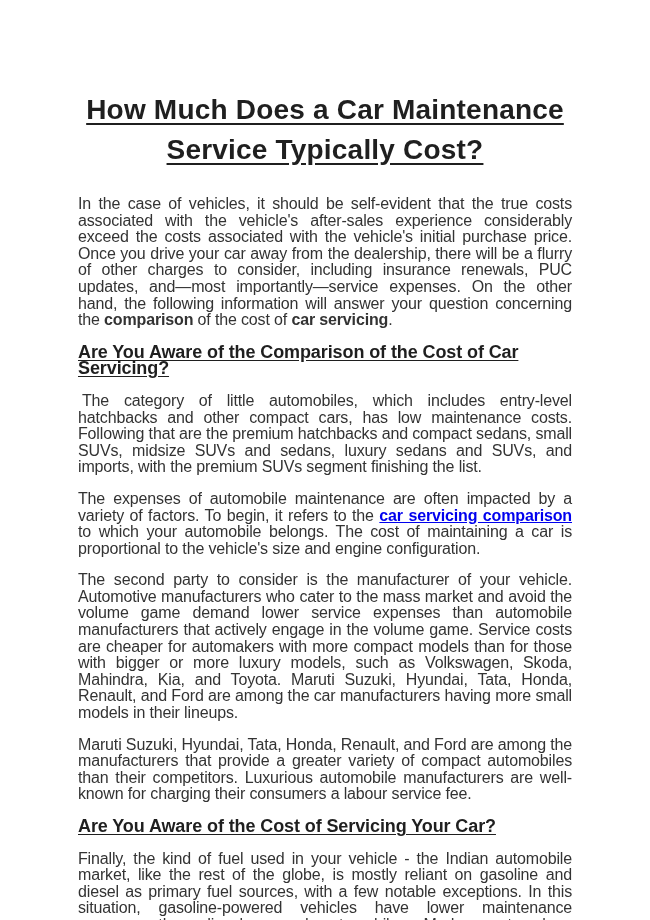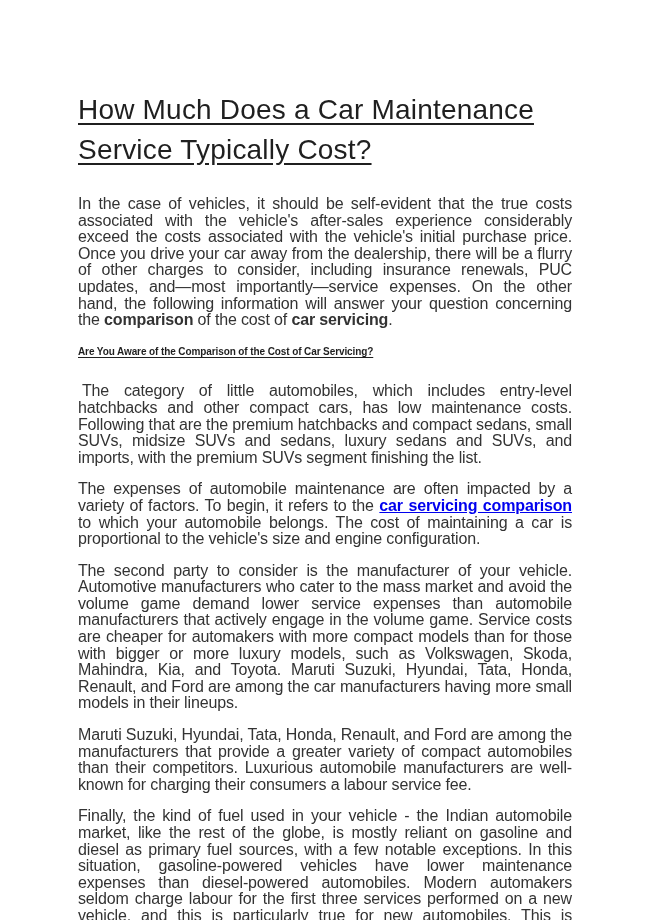--- a/index.html
+++ b/index.html
@@ -14,46 +14,46 @@
     margin:0 auto;
     background:var(--bg);
     box-sizing:border-box;
     padding:90px 78px 30px 78px;
     font-family:"Liberation Sans","DejaVu Sans",sans-serif;
     color:var(--text);
     overflow:hidden;
   }
   .doc-title{
     font-size:28px;
-    font-weight:400;
+    font-weight:700;
     line-height:40px;
-    text-align:left;
+    text-align:center;
     text-decoration:underline;
     text-underline-offset:4px;
     color:var(--title);
     margin:0 0 26px 0;
     letter-spacing:0.2px;
   }
   .para{
     font-size:16px;
     line-height:16.6px;
     letter-spacing:-0.15px;
     text-align:justify;
     margin:0 0 15px 0;
   }
   .para b{font-weight:700;}
   .indent-first{text-indent:4px;}
   .section-heading{
-    font-size:10px;
+    font-size:18px;
     font-weight:700;
     line-height:16.6px;
     text-decoration:underline;
     text-underline-offset:2px;
     color:var(--title);
-    margin:0 0 23px 0;
+    margin:0 0 16px 0;
     letter-spacing:-0.1px;
   }
   .doc-link{
     color:var(--link);
     font-weight:700;
     text-decoration:underline;
     cursor:pointer;
   }
 </style>
 </head>
@@ -68,16 +68,17 @@
   <h2 class="section-heading">Are You Aware of the Comparison of the Cost of Car Servicing?</h2>
 
   <p class="para indent-first">The category of little automobiles, which includes entry-level hatchbacks and other compact cars, has low maintenance costs. Following that are the premium hatchbacks and compact sedans, small SUVs, midsize SUVs and sedans, luxury sedans and SUVs, and imports, with the premium SUVs segment finishing the list.</p>
 
   <p class="para">The expenses of automobile maintenance are often impacted by a variety of factors. To begin, it refers to the <a class="doc-link" href="#">car servicing comparison</a> to which your automobile belongs. The cost of maintaining a car is proportional to the vehicle's size and engine configuration.</p>
 
   <p class="para">The second party to consider is the manufacturer of your vehicle. Automotive manufacturers who cater to the mass market and avoid the volume game demand lower service expenses than automobile manufacturers that actively engage in the volume game. Service costs are cheaper for automakers with more compact models than for those with bigger or more luxury models, such as Volkswagen, Skoda, Mahindra, Kia, and Toyota. Maruti Suzuki, Hyundai, Tata, Honda, Renault, and Ford are among the car manufacturers having more small models in their lineups.</p>
 
   <p class="para">Maruti Suzuki, Hyundai, Tata, Honda, Renault, and Ford are among the manufacturers that provide a greater variety of compact automobiles than their competitors. Luxurious automobile manufacturers are well-known for charging their consumers a labour service fee.</p>
 
+  <h2 class="section-heading">Are You Aware of the Cost of Servicing Your Car?</h2>
 
   <p class="para">Finally, the kind of fuel used in your vehicle - the Indian automobile market, like the rest of the globe, is mostly reliant on gasoline and diesel as primary fuel sources, with a few notable exceptions. In this situation, gasoline-powered vehicles have lower maintenance expenses than diesel-powered automobiles. Modern automakers seldom charge labour for the first three services performed on a new vehicle, and this is particularly true for new automobiles. This is especially true for new autos.</p>
 
 </div>
 
 </body></html>

